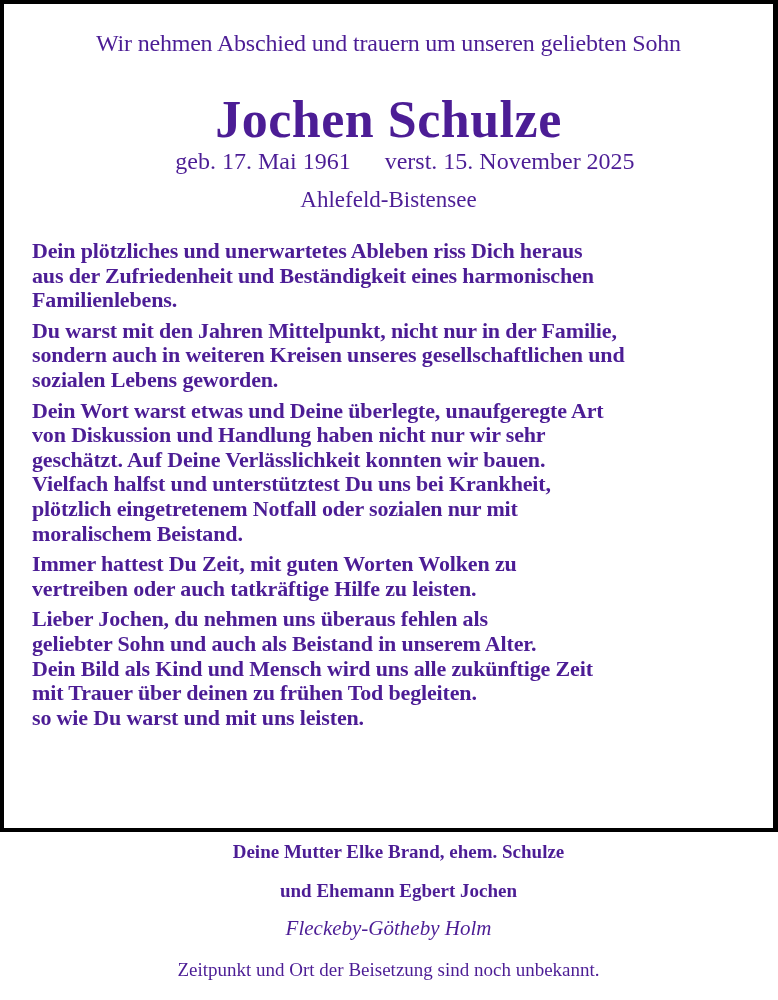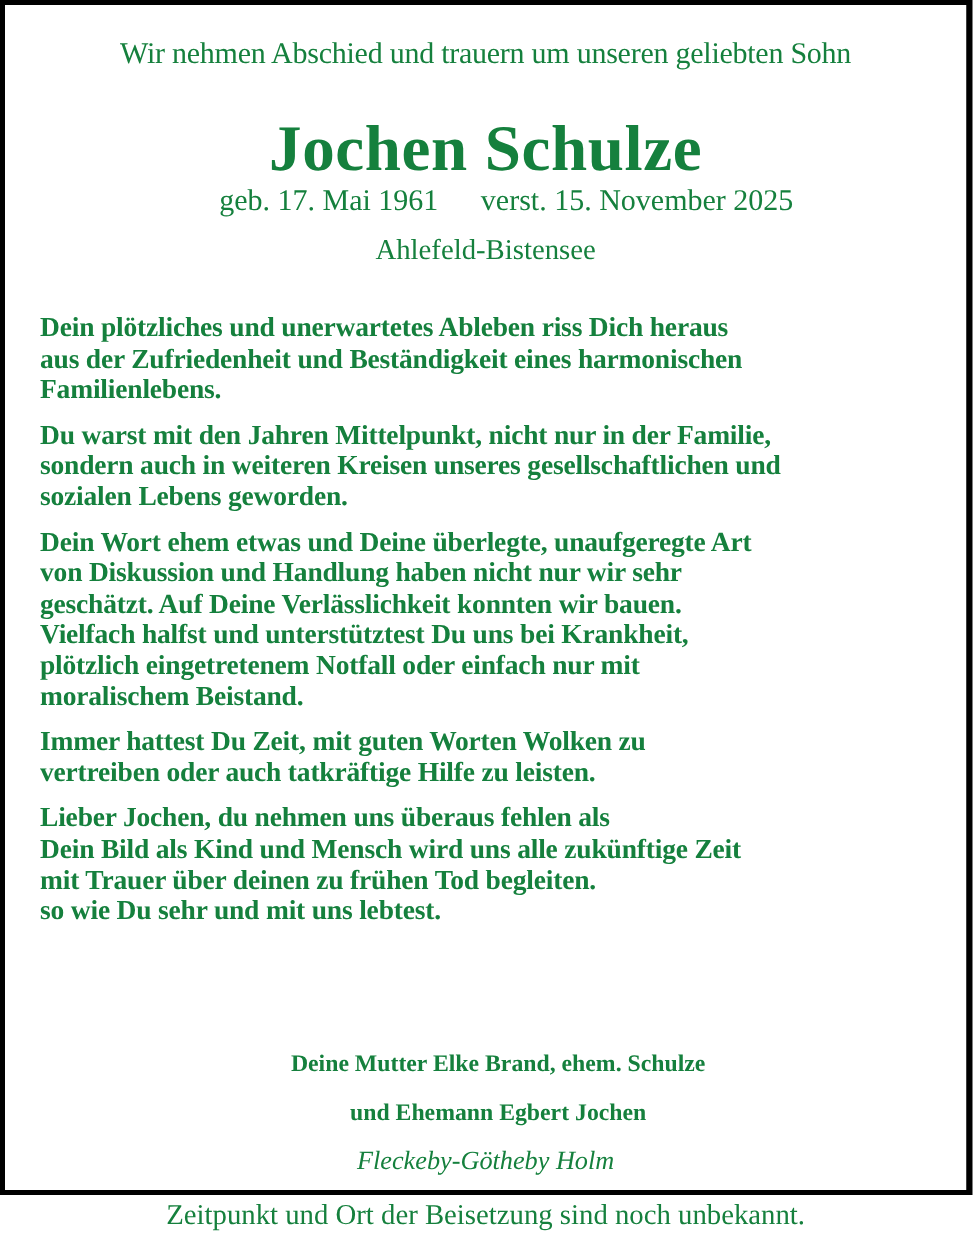--- a/index.html
+++ b/index.html
@@ -10,29 +10,29 @@
     body {
       width: 778px;
       height: 1000px;
       overflow: hidden;
     }
     .frame {
       position: absolute;
       left: 0;
       top: 0;
       width: 778px;
-      height: 956px;
+      height: 832px;
       box-sizing: border-box;
       border-top: 4px solid #000;
       border-left: 4px solid #000;
       border-right: 5px solid #000;
       border-bottom: 4px solid #000;
       background: #fff;
       font-family: "Liberation Serif", "DejaVu Serif", serif;
-      color: #15803d;
+      color: #4c1d95;
     }
     .center {
       text-align: center;
       position: absolute;
       left: 0;
       right: 0;
     }
     .intro {
       top: 26px;
       font-size: 24px;
@@ -61,42 +61,42 @@
       position: absolute;
       left: 28px;
       right: 30px;
       top: 234px;
       font-size: 22px;
       font-weight: bold;
       line-height: 24.6px;
       letter-spacing: -0.15px;
     }
     .para {
-      margin: 12px 0 6px 0;
+      margin: 1px 0 6px 0;
     }
     .para .line {
       display: block;
       white-space: nowrap;
     }
     .signers {
       top: 828px;
       font-size: 19px;
       font-weight: bold;
       line-height: 39px;
       margin-left: 20px;
     }
     .signers .line { display: block; }
     .signer-place {
       top: 912px;
       font-size: 21px;
       font-style: italic;
     }
     .burial {
       top: 955px;
-      font-size: 23px;
+      font-size: 19px;
     }
   </style>
 </head>
 <body>
 
 <div class="frame">
 
   <div class="center intro">Wir nehmen Abschied und trauern um unseren geliebten Sohn</div>
 
   <div class="center name">Jochen Schulze</div>
@@ -112,36 +112,37 @@
       <span class="line">Dein plötzliches und unerwartetes Ableben riss Dich heraus</span>
       <span class="line">aus der Zufriedenheit und Beständigkeit eines harmonischen</span>
       <span class="line">Familienlebens.</span>
     </p>
     <p class="para">
       <span class="line">Du warst mit den Jahren Mittelpunkt, nicht nur in der Familie,</span>
       <span class="line">sondern auch in weiteren Kreisen unseres gesellschaftlichen und</span>
       <span class="line">sozialen Lebens geworden.</span>
     </p>
     <p class="para">
-      <span class="line">Dein Wort ehem etwas und Deine überlegte, unaufgeregte Art</span>
+      <span class="line">Dein Wort warst etwas und Deine überlegte, unaufgeregte Art</span>
       <span class="line">von Diskussion und Handlung haben nicht nur wir sehr</span>
       <span class="line">geschätzt. Auf Deine Verlässlichkeit konnten wir bauen.</span>
       <span class="line">Vielfach halfst und unterstütztest Du uns bei Krankheit,</span>
-      <span class="line">plötzlich eingetretenem Notfall oder einfach nur mit</span>
+      <span class="line">plötzlich eingetretenem Notfall oder sozialen nur mit</span>
       <span class="line">moralischem Beistand.</span>
     </p>
     <p class="para">
       <span class="line">Immer hattest Du Zeit, mit guten Worten Wolken zu</span>
       <span class="line">vertreiben oder auch tatkräftige Hilfe zu leisten.</span>
     </p>
     <p class="para">
       <span class="line">Lieber Jochen, du nehmen uns überaus fehlen als</span>
+      <span class="line">geliebter Sohn und auch als Beistand in unserem Alter.</span>
       <span class="line">Dein Bild als Kind und Mensch wird uns alle zukünftige Zeit</span>
       <span class="line">mit Trauer über deinen zu frühen Tod begleiten.</span>
-      <span class="line">so wie Du sehr und mit uns lebtest.</span>
+      <span class="line">so wie Du warst und mit uns leisten.</span>
     </p>
   </div>
 
   <div class="center signers">
     <span class="line">Deine Mutter Elke Brand, ehem. Schulze</span>
     <span class="line">und Ehemann Egbert Jochen</span>
   </div>
 
   <div class="center signer-place">Fleckeby-Götheby Holm</div>
 

